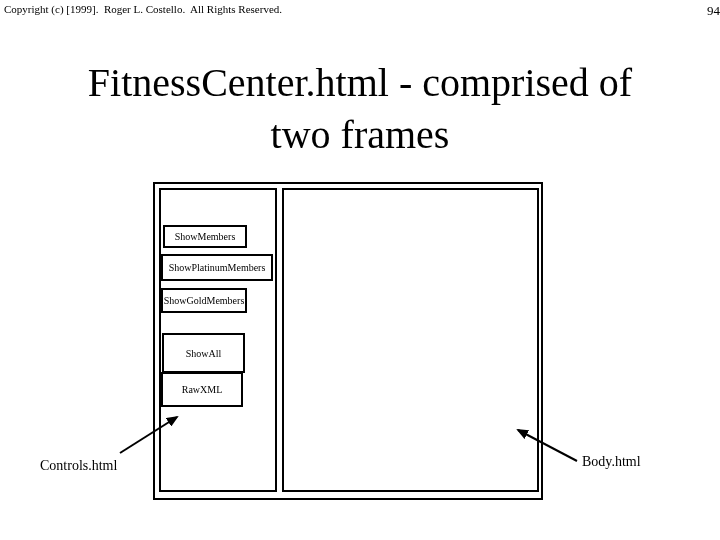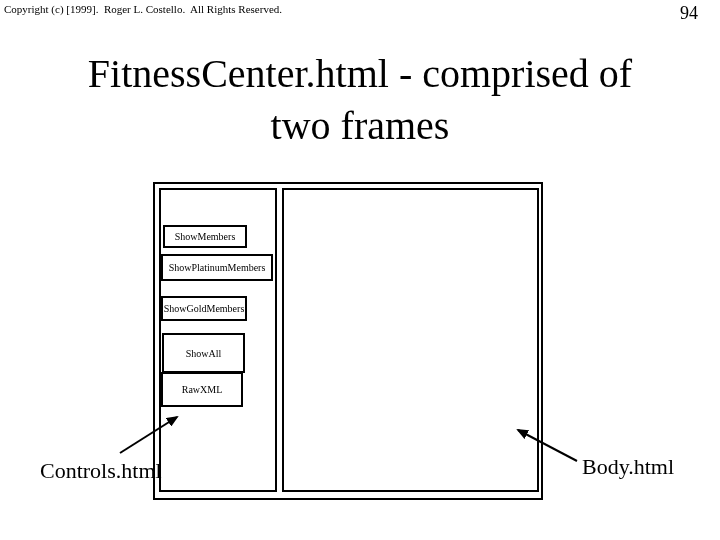--- a/index.html
+++ b/index.html
@@ -16,26 +16,26 @@
     position: relative;
     overflow: hidden;
   }
   .slide { position: absolute; inset: 0; }
 
   .copyright {
     position: absolute; left: 4px; top: 3px;
     font-size: 11px; white-space: pre;
   }
   .page-number {
-    position: absolute; right: 22px; top: 3px;
-    font-size: 18px;
+    position: absolute; right: 0; top: 3px;
+    font-size: 13px;
   }
   .title {
     position: absolute; top: 44px; left: 0; right: 0;
-    margin: 4px auto; width: 600px;
+    margin: 13px auto; width: 600px;
     font-size: 40px; font-weight: normal;
     line-height: 52px; text-align: center;
   }
 
   
   .frameset {
     position: absolute; left: 153px; top: 182px;
     width: 390px; height: 318px;
     border: 2px solid var(--line);
     box-sizing: border-box;
@@ -53,31 +53,31 @@
   .btn {
     position: absolute;
     border: 2px solid var(--line);
     box-sizing: border-box;
     background: var(--bg);
     display: flex; align-items: center; justify-content: center;
     font-size: 10px; white-space: nowrap; overflow: hidden;
   }
   .btn.b1 { left: 2px; top: 23px;  width: 84px;  height: 23px; margin-top: 12px; }
   .btn.b2 { left: 0px; top: 64px;  width: 112px; height: 27px; }
-  .btn.b3 { left: 0px; top: 98px;  width: 86px;  height: 25px; margin-top: 8px; }
+  .btn.b3 { left: 0px; top: 98px;  width: 86px;  height: 25px; }
   .btn.b4 { left: 1px; top: 143px; width: 83px;  height: 40px; }
   .btn.b5 { left: 0px; top: 182px; width: 82px;  height: 35px; }
 
   .arrows {
     position: absolute; left: 0; top: 0;
     width: 720px; height: 540px;
     pointer-events: none;
   }
 
-  .label { position: absolute; font-size: 22px; }
+  .label { position: absolute; font-size: 14px; }
   .label.controls { left: 40px;  top: 458px; }
   .label.body     { left: 582px; top: 454px; text-align: center; }
 
   .caption {
     position: absolute; left: 153px; top: 505px;
     width: 390px; text-align: center;
     font-size: 25px;
   }
 </style>
 </head>

